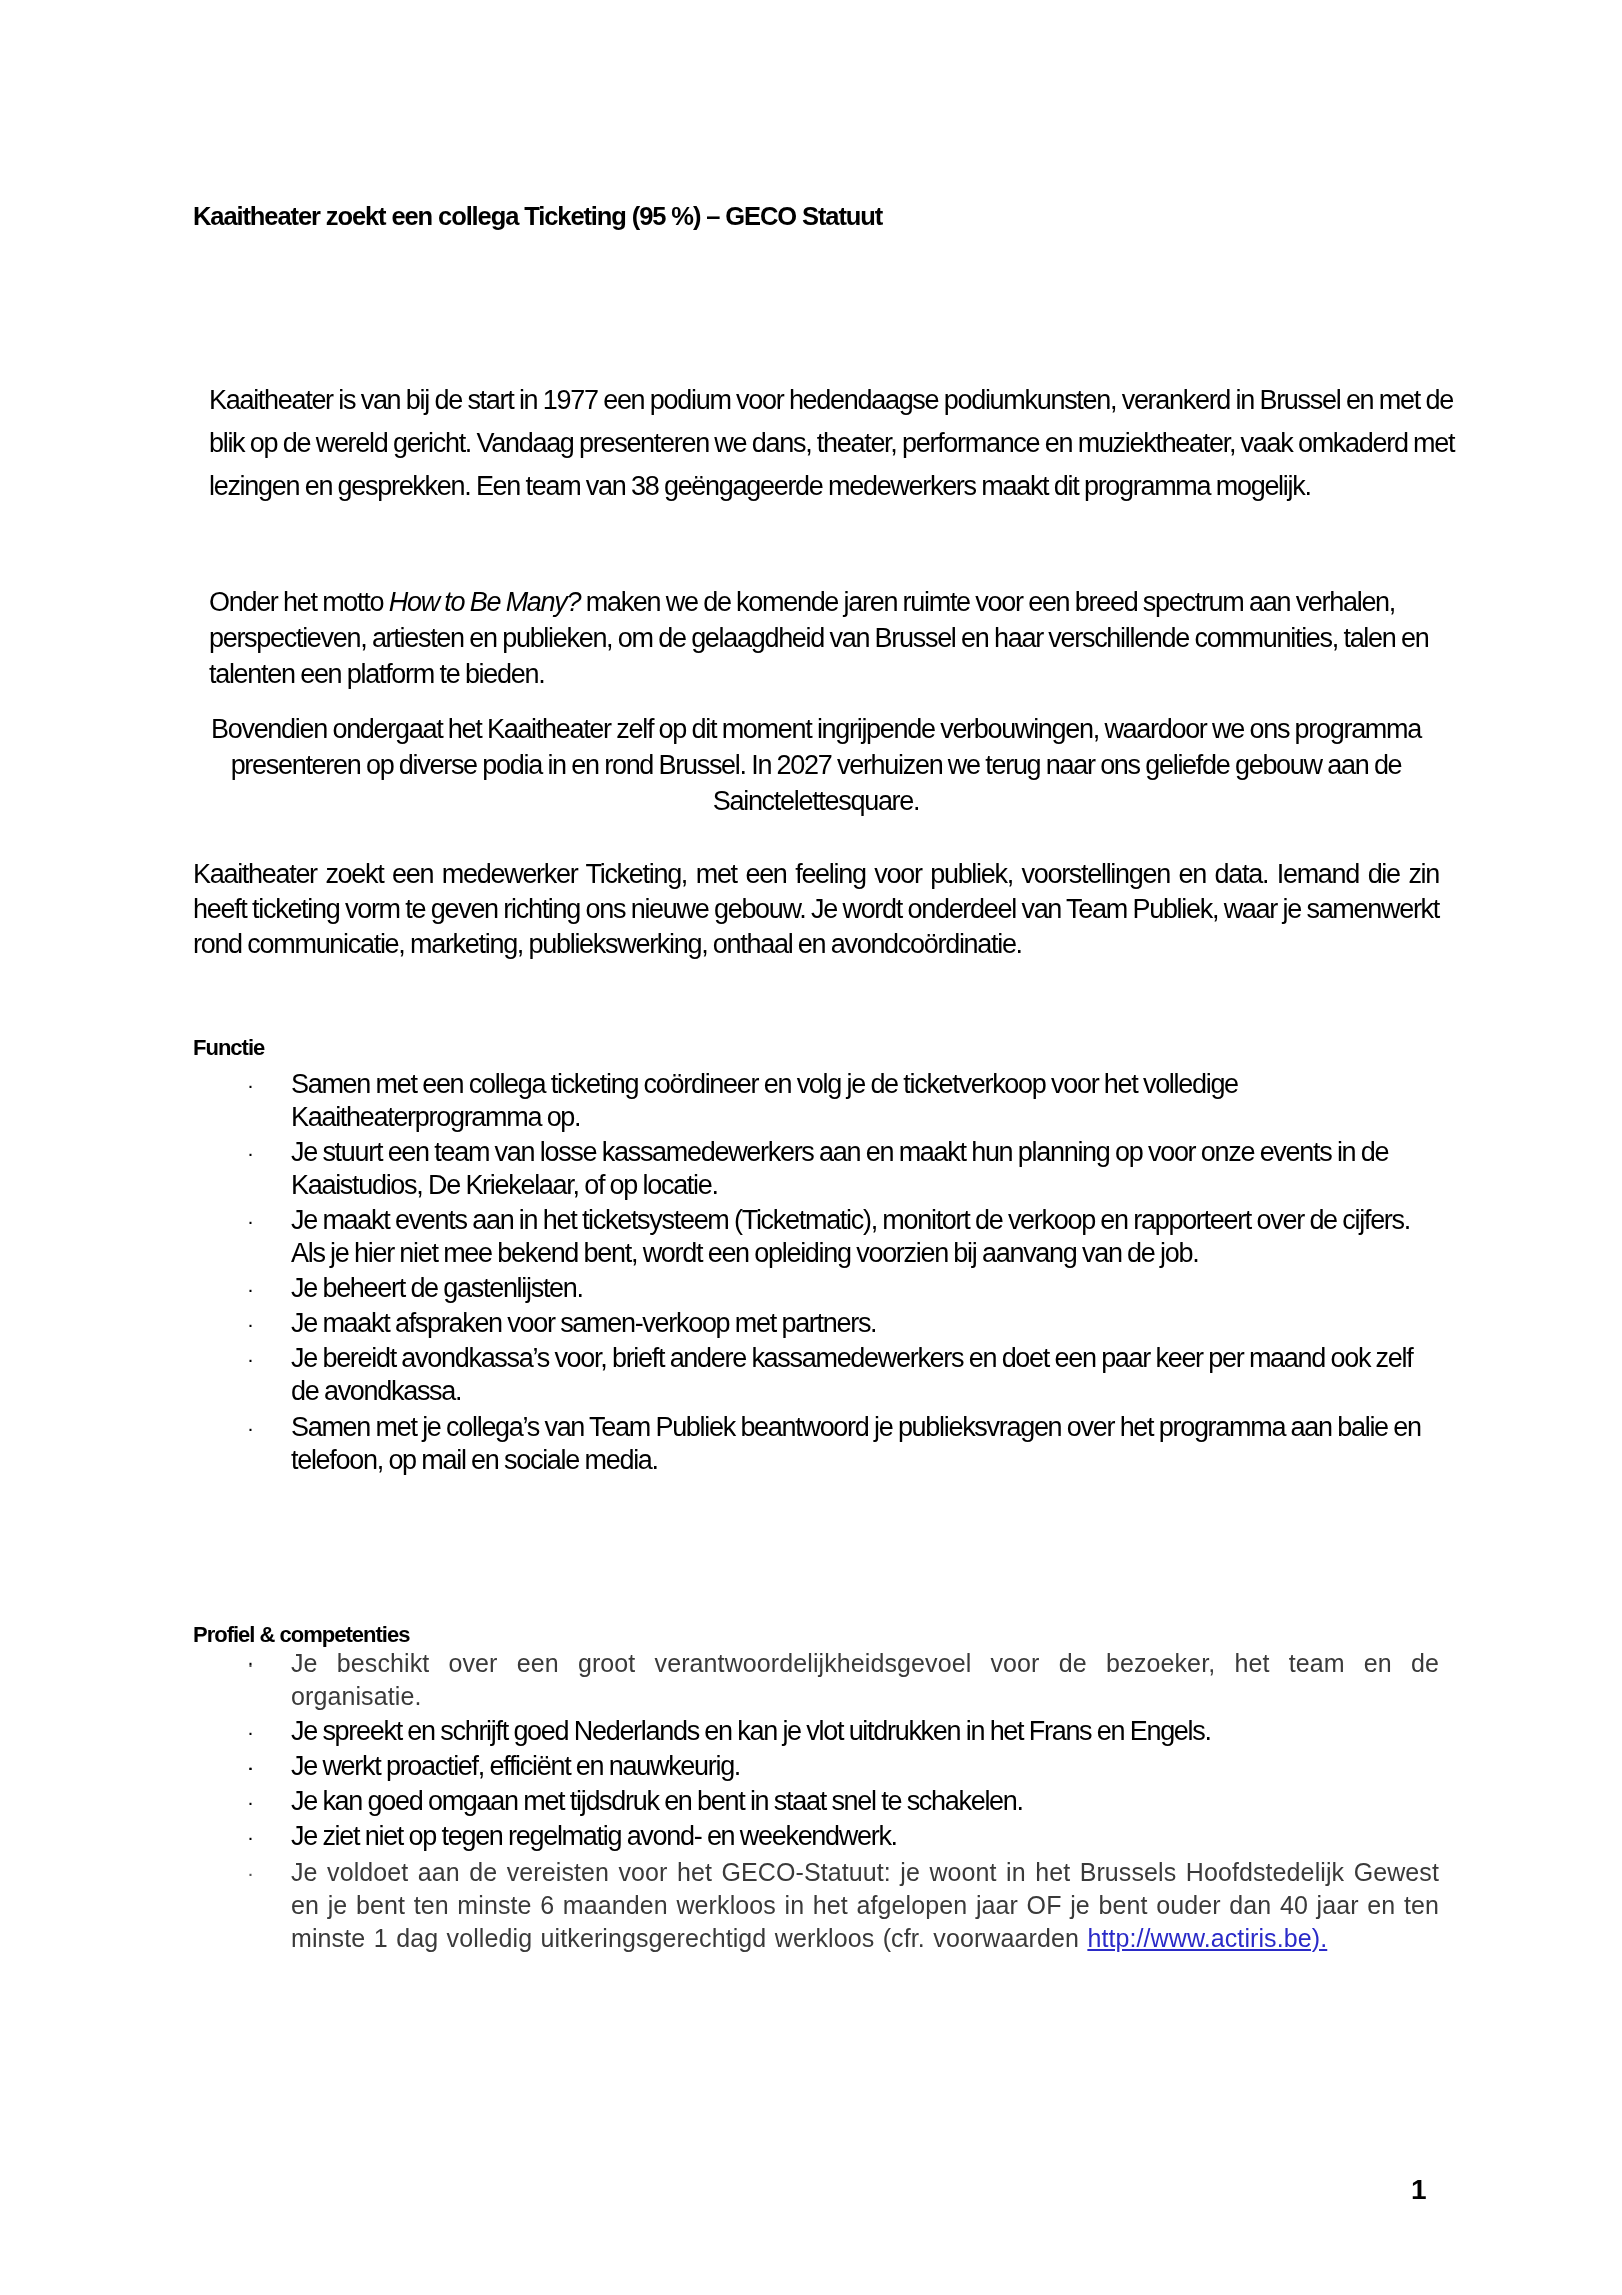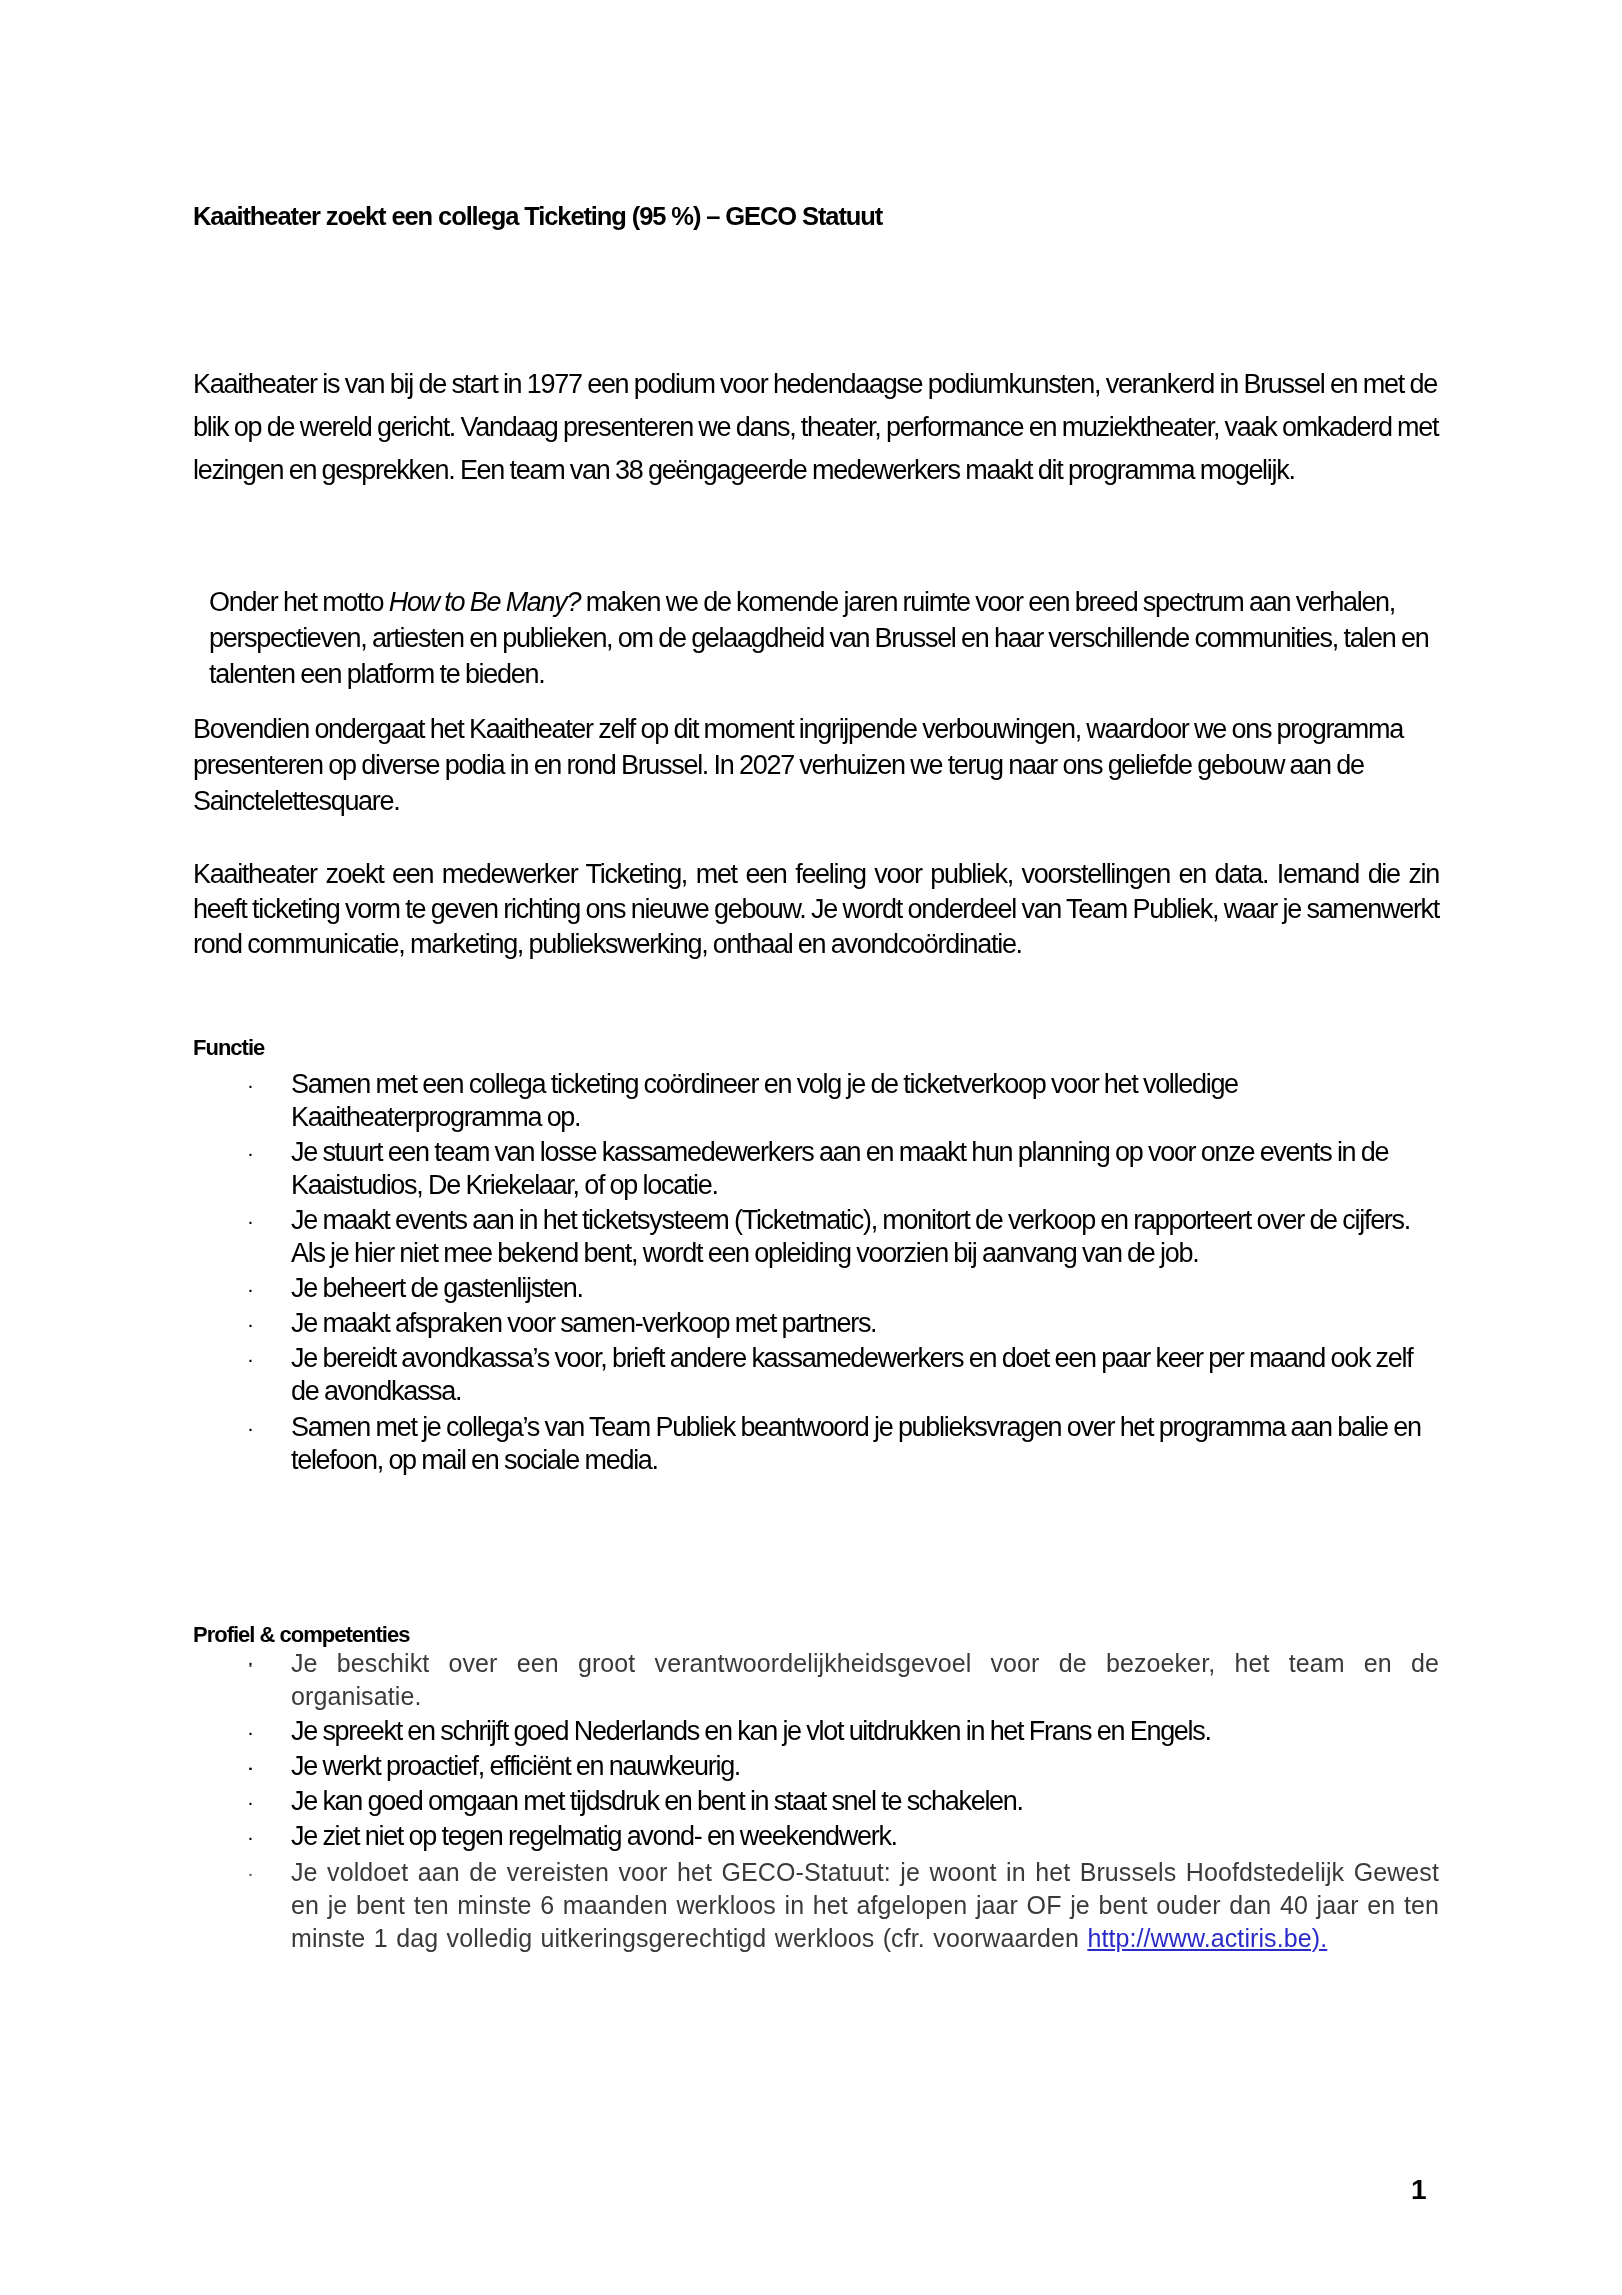--- a/index.html
+++ b/index.html
@@ -44,21 +44,21 @@
       font-size: 27px;
       line-height: 43px;
       letter-spacing: -1.3px;
       word-spacing: -0.7px;
     }
     .para.tight {
       line-height: 36px;
     }
     .p1 { top: 363px; }
     .p2 { top: 568px; }
-    .p3 { top: 711px; }
+    .p3 { top: 711px; text-align: center; }
     .p4 {
       top: 857px;
       font-weight: normal;
       text-align: justify;
       line-height: 35px;
       letter-spacing: -1.3px;
     }
     em { font-style: italic; }
     .heading {
       position: absolute;
@@ -121,21 +121,21 @@
     }
   </style>
 </head>
 <body>
 
 <div class="page">
   <div class="content">
 
     <div class="title">Kaaitheater zoekt een collega Ticketing (95 %) – GECO Statuut</div>
 
-    <p class="para p1" style="margin:0">Kaaitheater is van bij de start in 1977 een podium voor hedendaagse podiumkunsten, verankerd in Brussel en met de blik op de wereld gericht. Vandaag presenteren we dans, theater, performance en muziektheater, vaak omkaderd met lezingen en gesprekken. Een team van 38 geëngageerde medewerkers maakt dit programma mogelijk.</p>
+    <p class="para p1" style="margin:16px">Kaaitheater is van bij de start in 1977 een podium voor hedendaagse podiumkunsten, verankerd in Brussel en met de blik op de wereld gericht. Vandaag presenteren we dans, theater, performance en muziektheater, vaak omkaderd met lezingen en gesprekken. Een team van 38 geëngageerde medewerkers maakt dit programma mogelijk.</p>
 
     <p class="para tight p2" style="margin:16px"><span>Onder het motto </span><em>How to Be Many?</em><span> maken we de komende jaren ruimte voor een breed spectrum aan verhalen, perspectieven, artiesten en publieken, om de gelaagdheid van Brussel en haar verschillende communities, talen en talenten een platform te bieden.</span></p>
 
     <p class="para tight p3" style="margin:0">Bovendien ondergaat het Kaaitheater zelf op dit moment ingrijpende verbouwingen, waardoor we ons programma presenteren op diverse podia in en rond Brussel. In 2027 verhuizen we terug naar ons geliefde gebouw aan de Sainctelettesquare.</p>
 
     <p class="para p4" style="margin:0">Kaaitheater zoekt een medewerker Ticketing, met een feeling voor publiek, voorstellingen en data. Iemand die zin heeft ticketing vorm te geven richting ons nieuwe gebouw. Je wordt onderdeel van Team Publiek, waar je samenwerkt rond communicatie, marketing, publiekswerking, onthaal en avondcoördinatie.</p>
 
     <div class="heading h-functie">Functie</div>
 
     <ul class="bullets functie-list">

